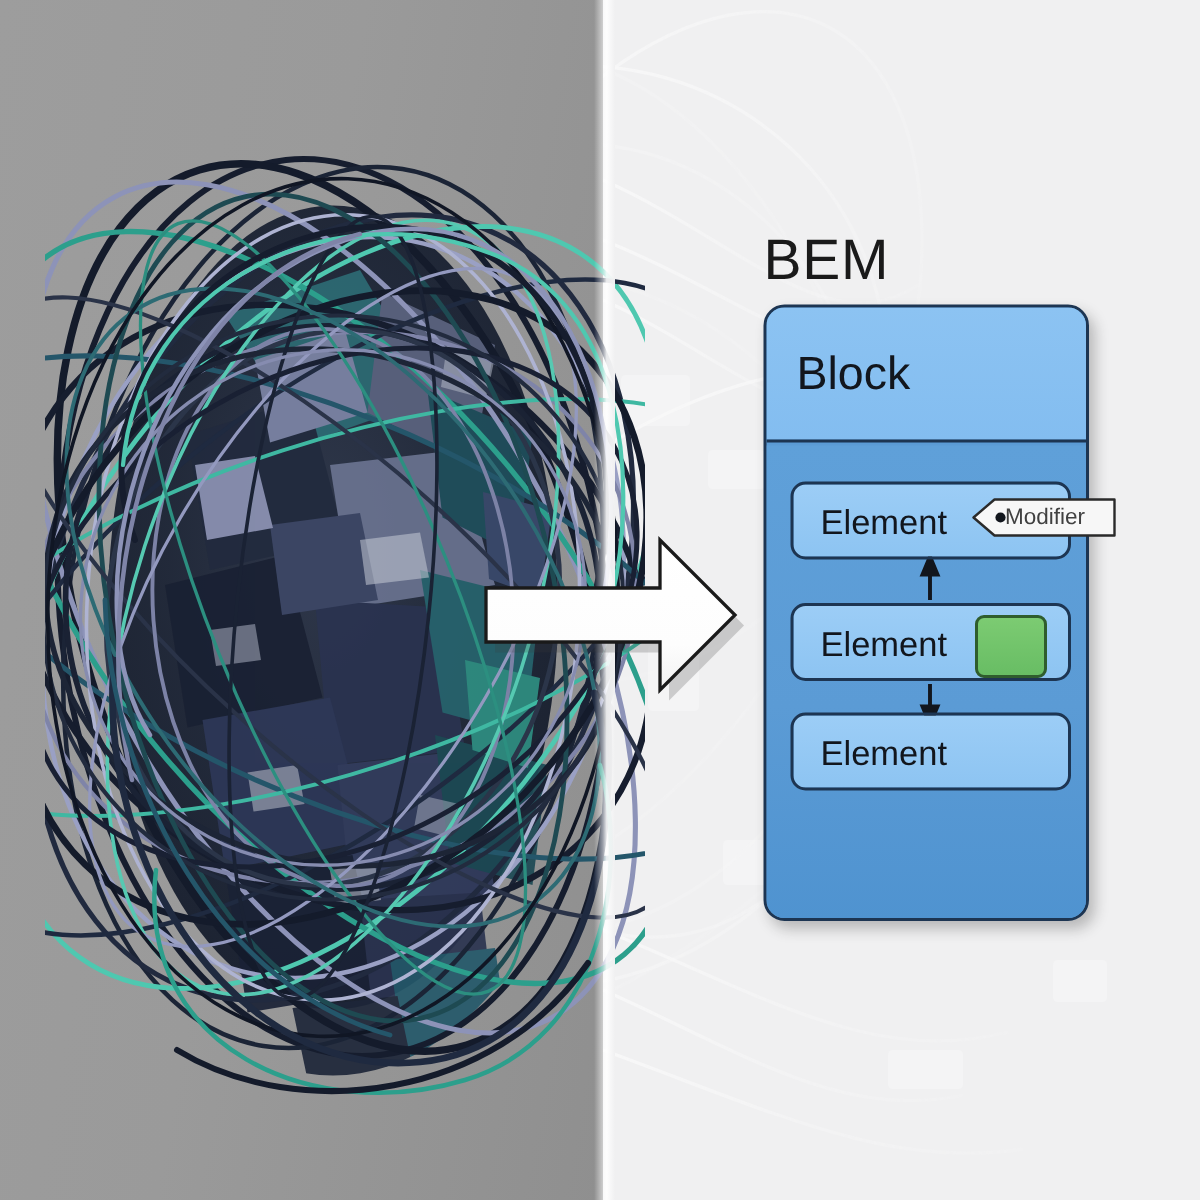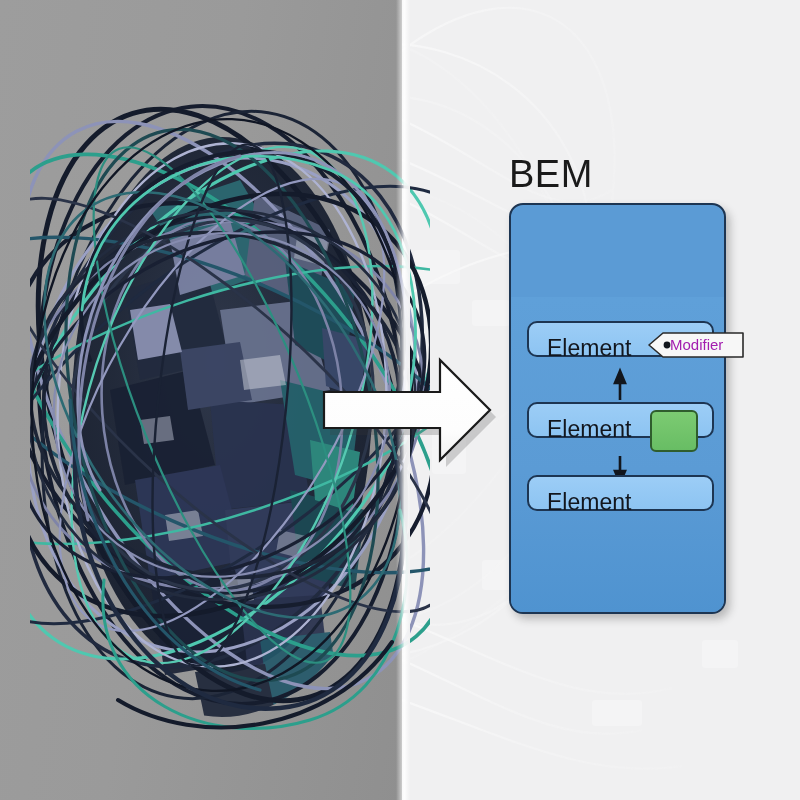--- a/index.html
+++ b/index.html
@@ -110,21 +110,21 @@
     position: absolute;
     left: 0; top: 92px;
     width: 100%; height: 317px;
     background: linear-gradient(180deg, #5fa0d9 0%, #5b9bd5 55%, #4f93d0 100%);
   }
 
   .element {
     position: absolute;
     left: 16px;
     width: 187px;
-    height: 36px;
+    height: 52px;
     box-sizing: border-box;
     border: 2px solid #1d3552;
     border-radius: 10px;
     background: linear-gradient(180deg, #9ccdf6 0%, #8dc4f2 100%);
   }
   .element-label {
     position: absolute;
     left: 18px; top: 11px;
     font-size: 23px;
     line-height: 28px;
@@ -158,21 +158,21 @@
     position: absolute;
     left: 648px; top: 329px;
     width: 98px; height: 32px;
     pointer-events: none;
   }
   .modifier-label {
     position: absolute;
     left: 22px; top: 6px;
     font-size: 15px;
     line-height: 20px;
-    color: #a21caf;
+    color: #404040;
     white-space: nowrap;
   }
 </style>
 </head>
 <body>
 
 <div class="canvas">
 
   <div class="bg-left"></div>
   <div class="bg-right"></div>
@@ -315,20 +315,23 @@
       </linearGradient>
     </defs>
     <polygon points="12,42 128,42 128,10 178,60 128,110 128,78 12,78" fill="rgba(60,60,60,0.22)" transform="translate(6,7)"></polygon>
     <polygon points="12,42 128,42 128,10 178,60 128,110 128,78 12,78" fill="url(#arrowFill)" stroke="#1a1a1a" stroke-width="2.2" stroke-linejoin="miter"></polygon>
   </svg>
 
   <div class="bem-title">BEM</div>
 
   <div class="block">
 
+    <div class="block-header">
+      <div class="block-label">Block</div>
+    </div>
 
     <div class="block-body">
 
       <svg class="connector" viewBox="0 0 217 317">
         <g stroke="#12161d" stroke-width="2.6" fill="#12161d">
 
           <line x1="109" y1="103" x2="109" y2="83"></line>
           <polygon points="109,74 104,86 114,86"></polygon>
 
           <line x1="109" y1="159" x2="109" y2="176"></line>

